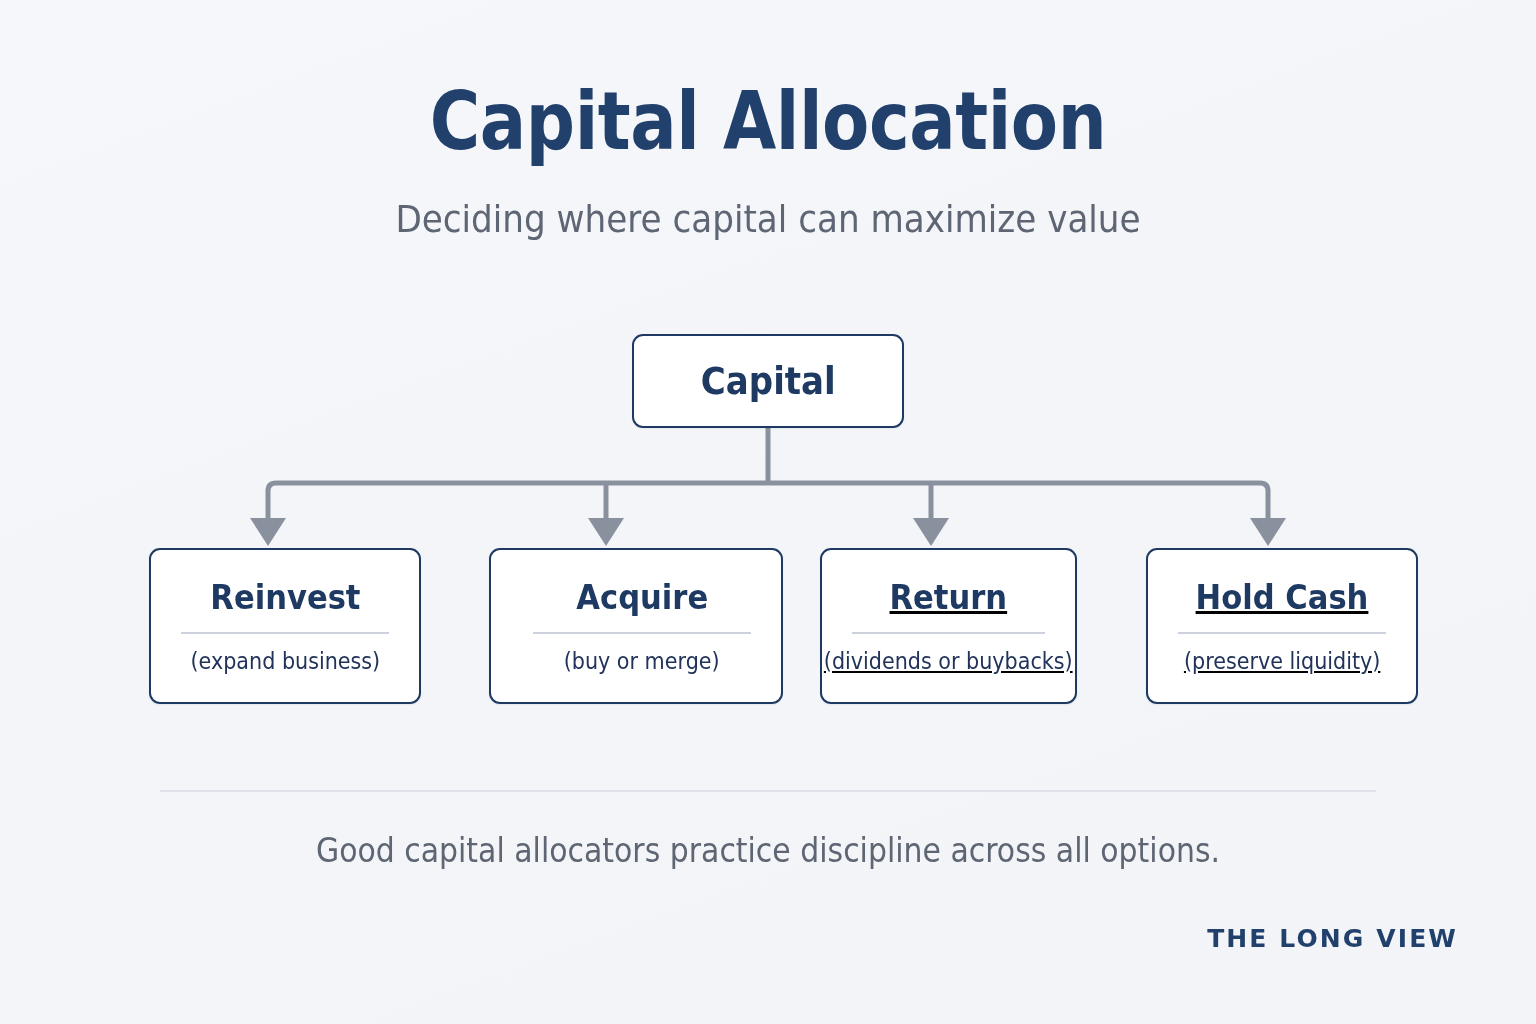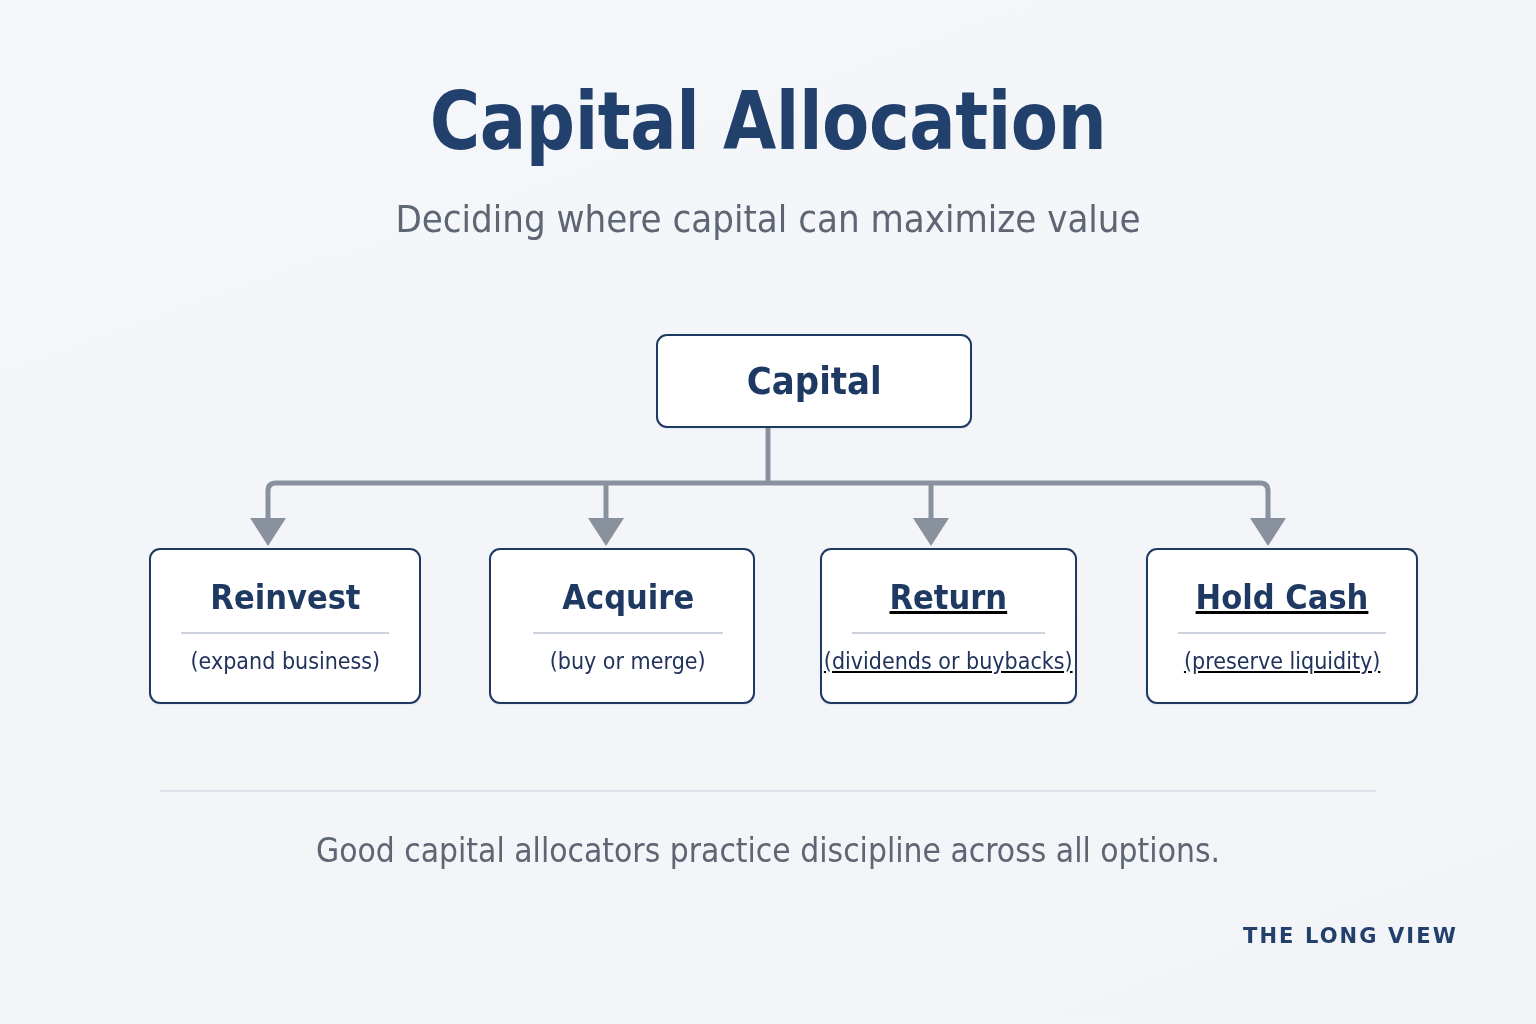--- a/index.html
+++ b/index.html
@@ -66,26 +66,25 @@
     position: absolute;
     background: #ffffff;
     border: 2.6px solid #1e3a63;
     border-radius: 11px;
     box-sizing: border-box;
     box-shadow: 0 1px 2px rgba(30,58,99,0.07);
   }
   .node-root {
     left: 632px;
     top: 334px;
-    width: 316px;
+    width: 272px;
     height: 94px;
     display: flex;
     align-items: center;
     justify-content: center;
-    margin-left: 24px;
   }
   .node-root .root-label {
     font-family: "DejaVu Sans", sans-serif;
     font-weight: bold;
     font-size: 37px;
     color: #1e3a63;
     transform: scaleX(0.92);
   }
 
   .node-child {
@@ -116,21 +115,21 @@
     font-family: "DejaVu Sans", sans-serif;
     font-weight: normal;
     font-size: 23px;
     line-height: 28px;
     color: #21335a;
     transform: scaleX(0.9);
     white-space: nowrap;
   }
 
   .child-0 { left: 133px; width: 272px; }
-  .child-1 { left: 473px; width: 266px; padding-left: 12px; }
+  .child-1 { left: 473px; width: 294px; padding-left: 12px; }
   .child-2 { left: 804px; width: 257px; text-decoration: underline; }
   .child-3 { left: 1130px; width: 272px; text-decoration: underline; }
 
   
   .footer-rule {
     position: absolute;
     left: 160px;
     top: 790px;
     width: 1216px;
     height: 2px;
@@ -149,21 +148,21 @@
     color: #5e6573;
     transform: scaleX(0.88);
     transform-origin: center top;
   }
   .brand {
     position: absolute;
     right: 78px;
     top: 924px;
     font-family: "DejaVu Sans", sans-serif;
     font-weight: bold;
-    font-size: 21px;
+    font-size: 25px;
     letter-spacing: 2.1px;
     color: #22406c;
   }
 </style>
 </head>
 <body>
 
 <div id="stage">
 
   <div class="title">Capital Allocation</div>

